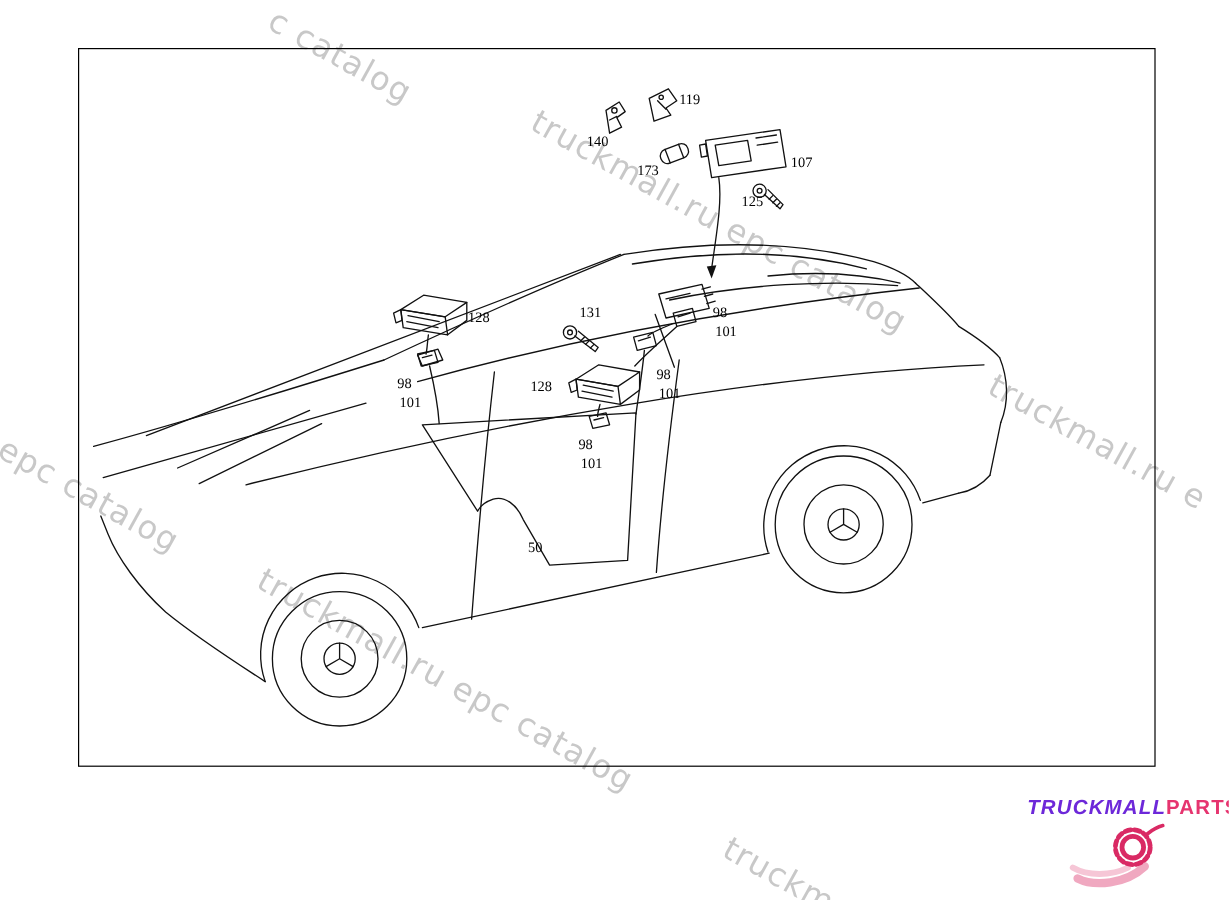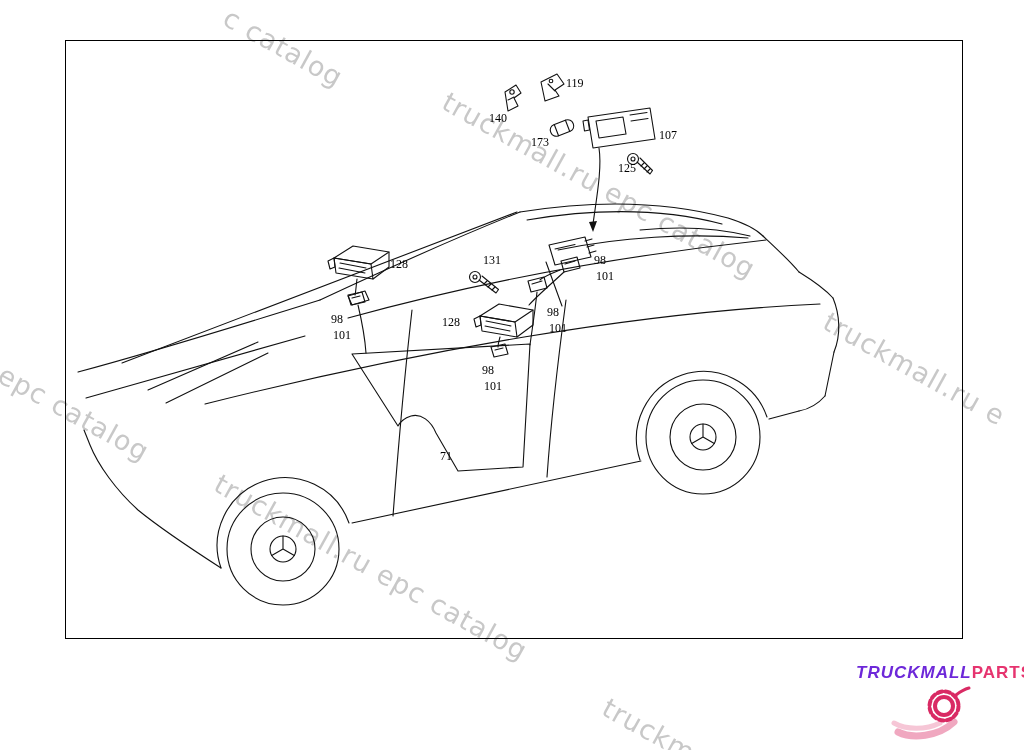--- a/index.html
+++ b/index.html
@@ -227,21 +227,21 @@
 <span class="pl" style="left:483px; top:253px;">131</span>
 <span class="pl" style="left:594px; top:253px;">98</span>
 <span class="pl" style="left:596px; top:269px;">101</span>
 <span class="pl" style="left:442px; top:315px;">128</span>
 <span class="pl" style="left:547px; top:305px;">98</span>
 <span class="pl" style="left:549px; top:321px;">101</span>
 <span class="pl" style="left:482px; top:363px;">98</span>
 <span class="pl" style="left:484px; top:379px;">101</span>
 <span class="pl" style="left:331px; top:312px;">98</span>
 <span class="pl" style="left:333px; top:328px;">101</span>
-<span class="pl" style="left:440px; top:449px;">71</span>
+<span class="pl" style="left:440px; top:449px;">50</span>
 
 <div class="brand-text">
   <span class="brand-gray">TRUCKMALL</span><span class="brand-red">PARTS</span>
 </div>
 <div class="brand-logo">
   <svg width="88" height="62" viewBox="0 0 88 62">
     <g fill="none" stroke-linecap="round">
       <path d="M8,50 C22,57 48,55 64,40" stroke="#f0a8c0" stroke-width="7"></path>
       <path d="M4,41 C16,48 36,48 50,41" stroke="#f6c6d6" stroke-width="5"></path>
       <circle cx="54" cy="24" r="9" stroke="#d92a64" stroke-width="4"></circle>

